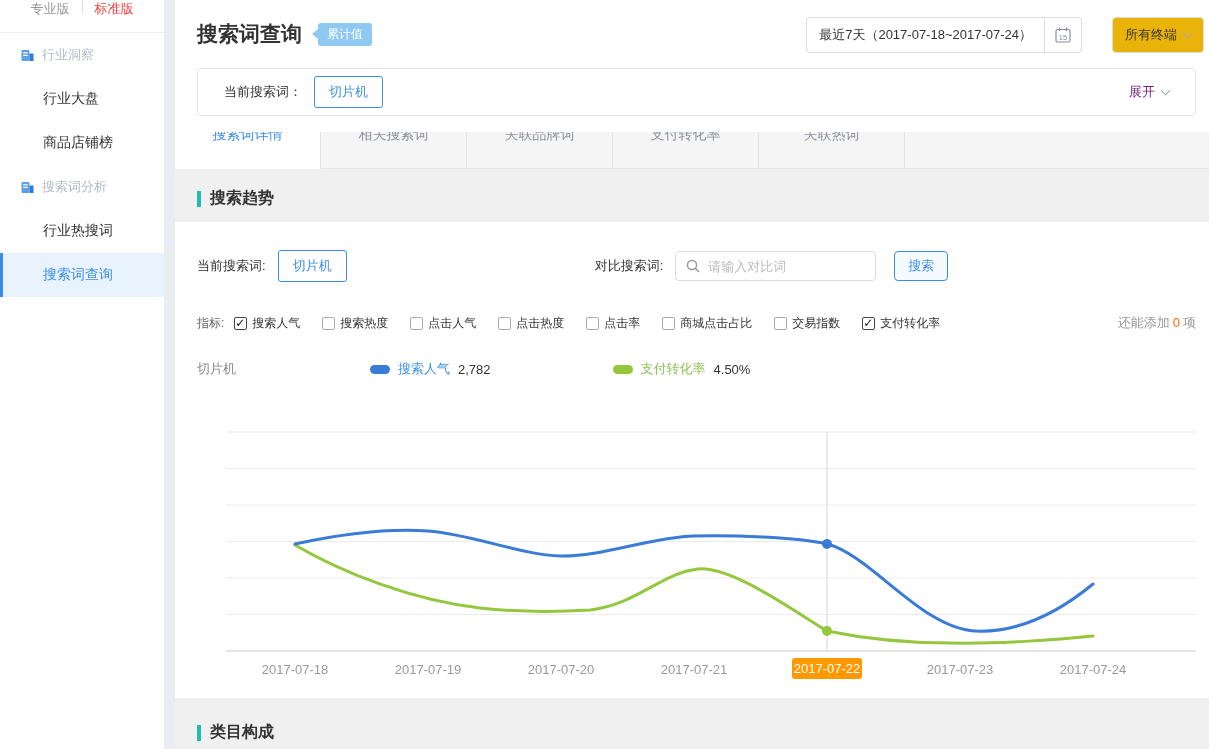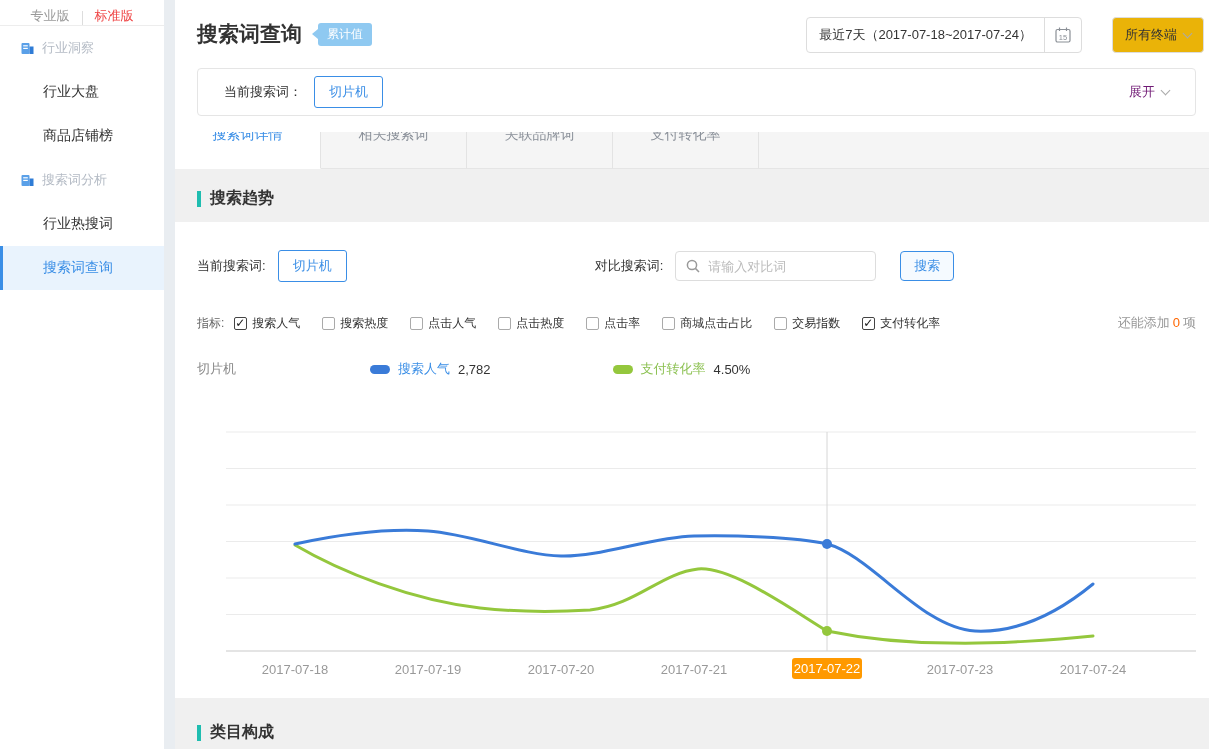--- a/index.html
+++ b/index.html
@@ -3,21 +3,21 @@
 <meta charset="utf-8">
 <style>
   * { box-sizing: border-box; margin: 0; padding: 0; }
   html,body { width:1209px; height:749px; overflow:hidden; }
   body { font-family:"Liberation Sans","DejaVu Sans",sans-serif; background:#e9edf1; color:#333; }
   .layout { display:flex; width:1209px; height:749px; }
 
   
   .sidebar { width:164px; background:#fff; flex-shrink:0; }
   .gutter { width:11px; background:#e9edf1; flex-shrink:0; }
-  .side-tabs { height:26px; display:flex; align-items:flex-end; justify-content:center; border-bottom:1px solid #ededed; font-size:13px; }
+  .side-tabs { height:33px; display:flex; align-items:flex-start; justify-content:center; border-bottom:1px solid #ededed; font-size:13px; }
   .side-tab { padding:0 12px; color:#999; cursor:pointer; }
   .side-tab.active { color:#ef4444; }
   .side-tab-divider { width:1px; height:14px; background:#ddd; }
   .side-row { height:44px; display:flex; align-items:center; }
   .side-section { padding-left:20px; font-size:13px; color:#b3bac4; }
   .side-section .ricon { margin-right:7px; display:inline-flex; }
   .side-item { padding-left:43px; font-size:14px; color:#333; cursor:pointer; }
   .side-item.active { background:#e9f3fd; border-left:3px solid #3a8ee6; padding-left:40px; color:#3a8ee6; }
 
   
@@ -52,21 +52,21 @@
   .teal-bar { width:4px; height:16px; background:#1fbdb0; margin-right:9px; }
   .section-title { font-size:16px; font-weight:bold; color:#333; }
   .card { background:#fff; padding:28px 22px 8px 22px; }
 
   .query-row { display:flex; align-items:center; }
   .compare-group { display:flex; align-items:center; margin-left:248px;justify-content:space-between; }
   .search-input-wrap { position:relative; margin-left:12px; }
   .search-input { width:201px; height:30px; border:1px solid #ddd; border-radius:4px; font-size:13px; padding:0 10px 0 32px; color:#333; font-family:"Liberation Sans","DejaVu Sans",sans-serif; }
   .search-input::placeholder { color:#bbb; }
   .mag { position:absolute; left:10px; top:7px; }
-  .search-btn { margin-left:24px; border:1px solid #3a8ee6; color:#3a8ee6; background:#f5faff; border-radius:4px; font-size:13px; height:30px; padding:0 13px; cursor:pointer; }
+  .search-btn { margin-left:18px; border:1px solid #3a8ee6; color:#3a8ee6; background:#f5faff; border-radius:4px; font-size:13px; height:30px; padding:0 13px; cursor:pointer; }
 
   .metrics-row { display:flex; align-items:center; margin-top:32px; font-size:12px; color:#333; }
   .metrics-label { color:#666; margin-right:10px; }
   .metric { display:flex; align-items:center; margin-right:22px; cursor:pointer; }
   .cb { width:13px; height:13px; border:1px solid #aaa; border-radius:2px; background:#fff; margin-right:5px; position:relative; flex-shrink:0; }
   .cb.checked { border-color:#444; }
   .cb.checked:after { content:"✓"; position:absolute; left:0px; top:-2px; font-size:12px; color:#111; font-weight:bold; }
   .remaining { margin-left:auto; color:#999; font-size:13px; }
   .remaining b { color:#f60; font-weight:normal; padding:0 3px; }
 
@@ -169,20 +169,23 @@
             <span>搜索词详情</span>
           </div>
         <div class="tab">
             <span>相关搜索词</span>
           </div>
         <div class="tab">
             <span>关联品牌词</span>
           </div>
         <div class="tab">
             <span>支付转化率</span>
+          </div>
+        <div class="tab">
+            <span>关联热词</span>
           </div>
         <div class="tab-rest"></div>
       </div>
     </div>
 
     <div class="content">
       <div class="section-header">
         <span class="teal-bar"></span>
         <span class="section-title">搜索趋势</span>
       </div>

